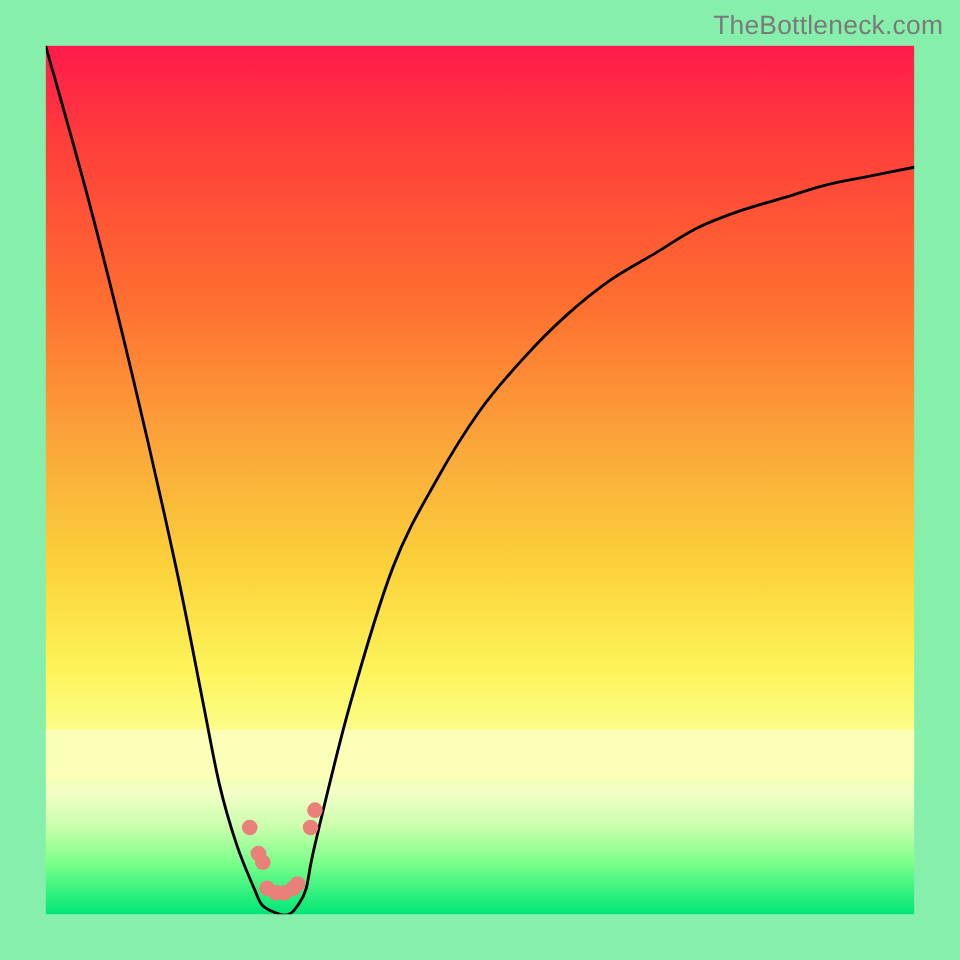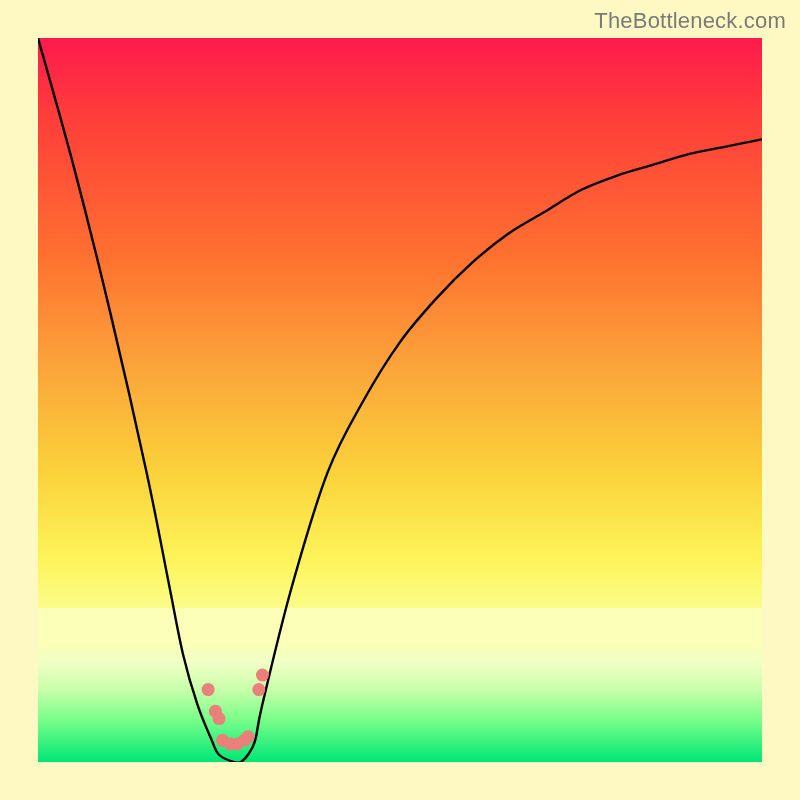--- a/index.html
+++ b/index.html
@@ -10,21 +10,21 @@
     overflow: hidden;
     background: #000;
     font-family: Arial, Helvetica, sans-serif;
   }
   .frame {
     position: absolute;
     top: 0;
     left: 0;
     width: 800px;
     height: 800px;
-    background: #fef9c3;
+    background: #86efac;
   }
   .plot {
     position: absolute;
     top: 38px;
     left: 38px;
     width: 724px;
     height: 724px;
     overflow: hidden;
   }
   .gradient {

